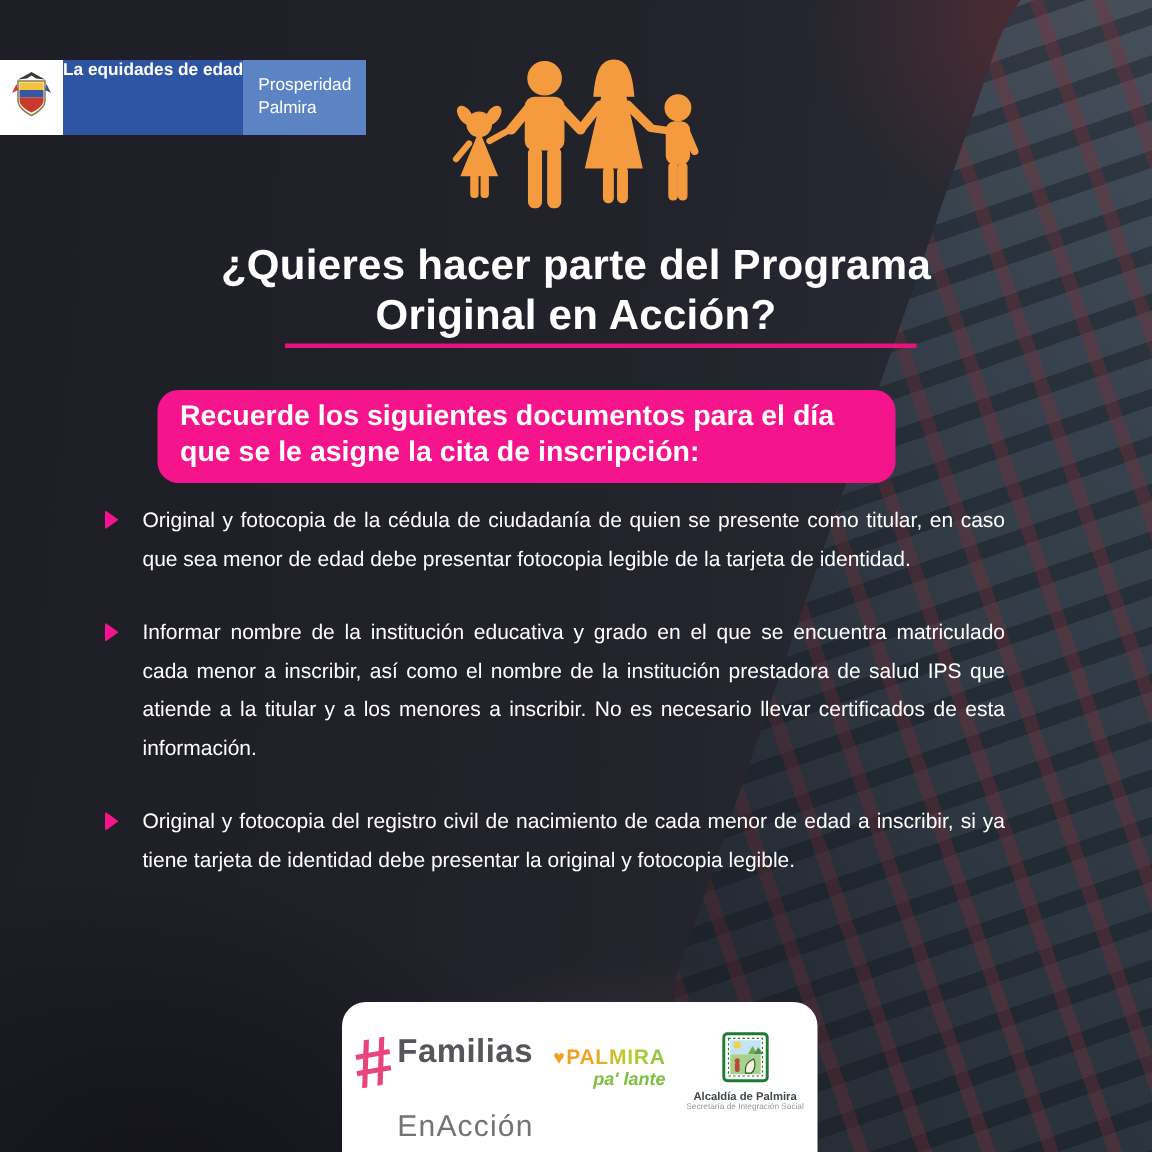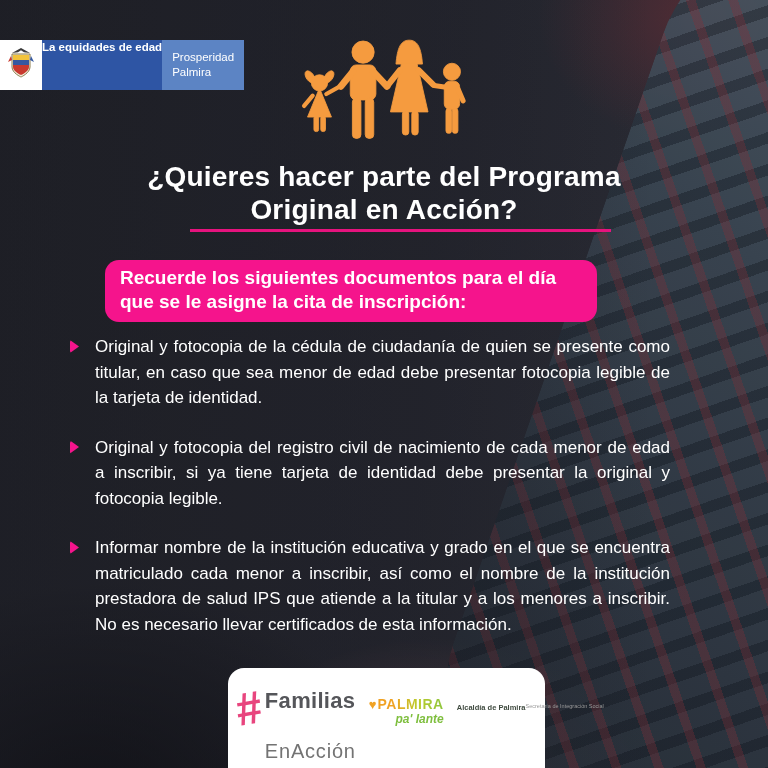--- a/index.html
+++ b/index.html
@@ -41,21 +41,21 @@
     font-size:28px;font-weight:bold;line-height:33px;letter-spacing:.2px;}
   .title span{display:block;}
   .title-underline{position:absolute;top:229px;left:190px;width:421px;height:3px;background:#E6137E;}
   
   .banner{position:absolute;top:260px;left:65px;width:492px;box-sizing:border-box;
     background:#F5148C;border-radius:14px;padding:6px 15px 8px;color:#fff;
     font-weight:bold;font-size:19px;line-height:24px;margin-left:40px;}
   
   .bullets{position:absolute;top:334px;left:70px;width:600px;list-style:none;margin:0;padding:0;}
   .bullet{position:relative;padding-left:25px;margin-bottom:24px;color:#fff;
-    font-size:17px;line-height:25.5px;text-align:justify;}
+    font-size:14px;line-height:25.5px;text-align:justify;}
   .tri{position:absolute;left:0;top:6px;width:9px;height:13px;background:#F5148C;
     clip-path:polygon(0 0,100% 50%,0 100%);border-radius:2px;}
   
   .footer-card{position:absolute;left:228px;top:668px;width:317px;height:100px;background:#fff;
     border-radius:16px 16px 0 0;display:flex;justify-content:center;align-items:flex-start;
     padding-top:20px;box-sizing:border-box;gap:13px;}
   .familias-logo{display:flex;align-items:flex-start;}
   .hash{font-size:46px;font-weight:800;color:#E8457E;transform:rotate(-10deg);
     line-height:40px;margin-right:3px;}
   .brand-text{display:flex;flex-direction:column;margin-top:2px;gap:31px;}
@@ -64,21 +64,21 @@
   .palmira-logo{display:flex;flex-direction:column;margin-top:8px;}
   .palmira-row{display:flex;align-items:center;}
   .heart{font-size:13px;color:#F0A224;margin-right:1px;line-height:13px;}
   .palmira-name{font-size:14px;font-weight:700;letter-spacing:.5px;color:#E8A21F;}
   @supports (-webkit-background-clip: text){
     .palmira-name{background:linear-gradient(90deg,#F0A224 25%,#BCCB2C 60%,#8DC63F);
       -webkit-background-clip:text;background-clip:text;color:transparent;}
   }
   .palmira-slogan{font-size:12px;font-weight:bold;font-style:italic;color:#7FBF3F;
     margin-top:0;align-self:flex-end;}
-  .alcaldia-logo{display:flex;flex-direction:row;align-items:center;margin-top:0;width:80px;}
+  .alcaldia-logo{display:flex;flex-direction:column;align-items:center;margin-top:0;width:80px;}
   .alcaldia-name{font-size:7.5px;font-weight:bold;color:#3f4a3f;margin-top:2px;white-space:nowrap;}
   .alcaldia-sub{font-size:5.5px;color:#999;white-space:nowrap;}
 </style>
 </head>
 <body>
 
 <div class="stage">
 
   <div class="bg"></div>
   <div class="sleeve"></div>
@@ -153,25 +153,25 @@
     <span>Recuerde los siguientes documentos para el día que se le asigne la cita de inscripción:</span>
   </div>
 
   <ul class="bullets">
     <li class="bullet">
       <span class="tri"></span>
       <span>Original y fotocopia de la cédula de ciudadanía de quien se presente como titular, en caso que sea menor de edad debe presentar fotocopia legible de la tarjeta de identidad.</span>
     </li>
     <li class="bullet">
       <span class="tri"></span>
-      <span>Original y fotocopia del registro civil de nacimiento de cada menor de edad a inscribir, si ya tiene tarjeta de identidad debe presentar la original y fotocopia legible.</span>
+      <span>Informar nombre de la institución educativa y grado en el que se encuentra matriculado cada menor a inscribir, así como el nombre de la institución prestadora de salud IPS que atiende a la titular y a los menores a inscribir. No es necesario llevar certificados de esta información.</span>
     </li>
     <li class="bullet">
       <span class="tri"></span>
-      <span>Informar nombre de la institución educativa y grado en el que se encuentra matriculado cada menor a inscribir, así como el nombre de la institución prestadora de salud IPS que atiende a la titular y a los menores a inscribir. No es necesario llevar certificados de esta información.</span>
+      <span>Original y fotocopia del registro civil de nacimiento de cada menor de edad a inscribir, si ya tiene tarjeta de identidad debe presentar la original y fotocopia legible.</span>
     </li>
   </ul>
 
   <div class="footer-card">
     <div class="familias-logo">
       <span class="hash">#</span>
       <span class="brand-text">
         <span class="brand-1">Familias</span>
         <span class="brand-2">EnAcción</span>
       </span>

